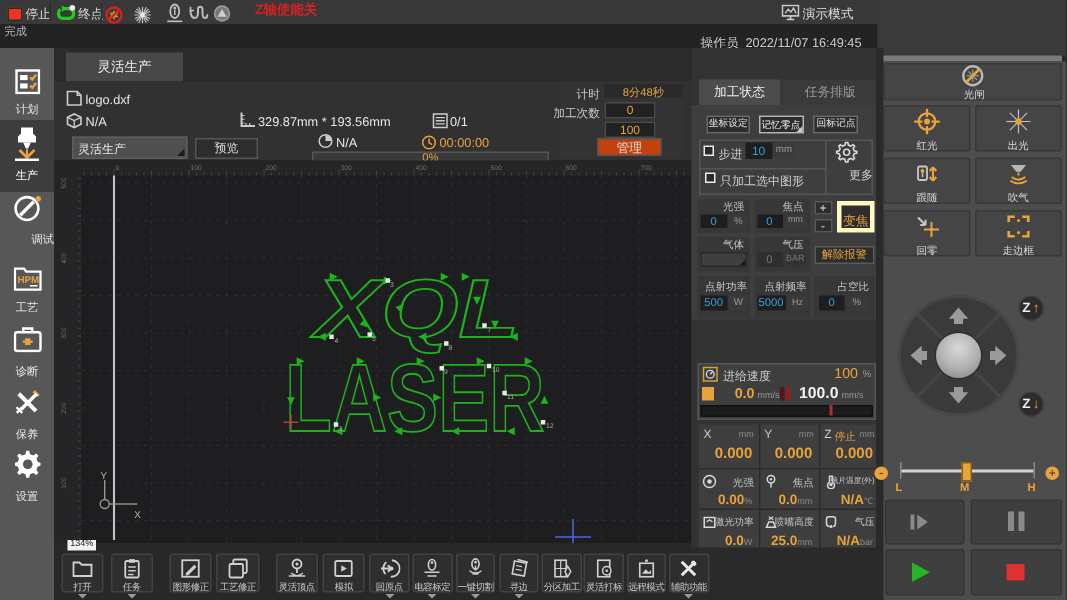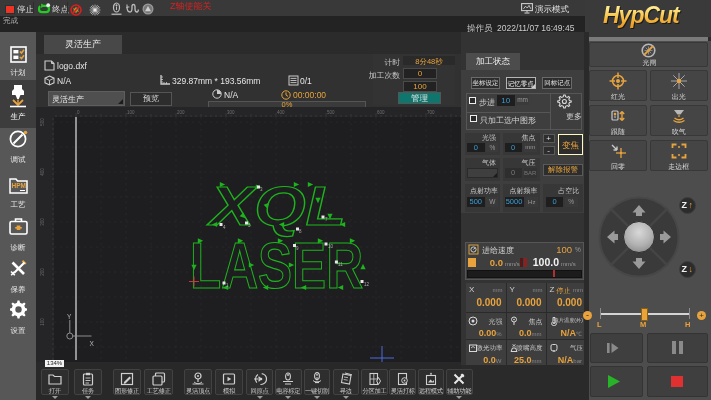--- a/index.html
+++ b/index.html
@@ -55,39 +55,36 @@
 <svg class="abs" style="left:126px;top:3px;" width="13" height="11" viewBox="0 0 13 11">
   <path d="M1 4 Q1 9 4 9 Q6 9 6 5 L6 3 Q6 1.5 7.5 1.5 Q9 1.5 9 3.5 L9 6 Q9 9 11 9 Q12.3 9 12.3 6.5" fill="none" stroke="#bdbdbd" stroke-width="1.3"></path>
   <path d="M1 1.5 L1 5 M1 4 L3.4 4" stroke="#bdbdbd" stroke-width="1.1" fill="none"></path>
 </svg>
 
 <svg class="abs" style="left:142px;top:2.5px;" width="12" height="12" viewBox="0 0 12 12">
   <circle cx="6" cy="6" r="5.5" fill="#9a9a9a"></circle>
   <circle cx="6" cy="6" r="4.3" fill="#777777"></circle>
   <path d="M6 3 L9 8.2 L3 8.2 Z" fill="#cfcfcf"></path>
 </svg>
-<div class="abs" style="left:170px;top:0;font-size:9px;font-weight:normal;color:#d42222;">Z轴使能关</div>
+<div class="abs" style="left:170px;top:0;font-size:9px;font-weight:bold;color:#d42222;">Z轴使能关</div>
 
 <svg class="abs" style="left:521px;top:3px;" width="12" height="11" viewBox="0 0 12 11">
   <rect x="0.6" y="0.6" width="10.8" height="7" fill="none" stroke="#cccccc" stroke-width="1.1"></rect>
   <path d="M2.5 5.8 L4.5 3.2 L6.3 5 L8 2.4 L9.8 5.8" fill="none" stroke="#cccccc" stroke-width="0.9"></path>
   <line x1="6" y1="7.6" x2="6" y2="9.6" stroke="#cccccc" stroke-width="1.1"></line>
   <line x1="3.5" y1="10" x2="8.5" y2="10" stroke="#cccccc" stroke-width="1.1"></line>
 </svg>
 <div class="abs" style="left:535px;top:3.5px;font-size:8.5px;color:#e0e0e0;">演示模式</div>
 
 <div class="abs" style="left:0;top:16px;width:585px;height:16px;background:#232323;"></div>
 <div class="abs" style="left:3px;top:15.5px;font-size:7.5px;color:#b0b0b0;">完成</div>
 <div class="abs" style="left:467px;top:23px;font-size:8.5px;color:#cccccc;">操作员</div>
 <div class="abs" style="left:497px;top:23px;font-size:8.5px;color:#cccccc;">2022/11/07 16:49:45</div>
 
 <div class="abs" style="left:585px;top:0;width:126px;height:37px;background:#3a3a3a;"></div>
-<div class="abs" style="left:603px;top:2px;width:108px;height:30px;font-size:23px;font-weight:bold;font-style:italic;
-  background:linear-gradient(#ffe98e 20%,#f6b93c 55%,#e8941f 90%);-webkit-background-clip:text;background-clip:text;color:transparent;
-  letter-spacing:-1px;filter:drop-shadow(1px 1px 0 #1a1a1a);">HypCut</div>
 
 <div class="abs" style="left:0;top:32px;width:36px;height:368px;background:#575757;"></div>
 <div class="abs" style="left:0;top:80px;width:36px;height:48px;background:#3d3d3d;"></div>
 
 <svg class="abs" style="left:10px;top:46px;" width="17" height="17" viewBox="0 0 17 17">
   <rect x="1" y="1" width="15" height="15" fill="none" stroke="#ffffff" stroke-width="1.6"></rect>
   <rect x="3.4" y="4" width="5" height="3.4" fill="#ffffff"></rect>
   <rect x="3.4" y="9.6" width="5" height="3.4" fill="#ffffff"></rect>
   <path d="M10 5.5 L11.5 7 L14 3.8" fill="none" stroke="#e8a33d" stroke-width="1.6"></path>
   <path d="M10 11 L11.5 12.5 L14 9.3" fill="none" stroke="#e8a33d" stroke-width="1.6"></path>
@@ -101,21 +98,21 @@
   <line x1="9" y1="15.5" x2="9" y2="20" stroke="#e8a33d" stroke-width="1.4"></line>
   <line x1="1" y1="22.5" x2="17" y2="22.5" stroke="#ffffff" stroke-width="1.6"></line>
 </svg>
 <div class="abs" style="left:0;top:112px;width:36px;text-align:center;font-size:7.5px;color:#ffffff;">生产</div>
 
 <svg class="abs" style="left:9px;top:129px;" width="19" height="19" viewBox="0 0 19 19">
   <circle cx="9" cy="10" r="7.6" fill="none" stroke="#ffffff" stroke-width="1.7"></circle>
   <line x1="4.5" y1="14.5" x2="13.5" y2="5.5" stroke="#ffffff" stroke-width="2.2"></line>
   <circle cx="16.5" cy="3.5" r="1.8" fill="#e8a33d"></circle>
 </svg>
-<div class="abs" style="left:0;top:155px;width:36px;text-align:center;font-size:7.5px;color:#e8e8e8;">调试</div>
+<div class="abs" style="left:0;top:155px;width:36px;text-align:right;font-size:7.5px;color:#e8e8e8;">调试</div>
 
 <svg class="abs" style="left:9px;top:176px;" width="19" height="19" viewBox="0 0 19 19">
   <path d="M1 3 L7 3 L8.5 5 L18 5 L18 17 L1 17 Z" fill="none" stroke="#ffffff" stroke-width="1.5"></path>
   <text x="2.6" y="12.4" font-size="6.5" font-weight="bold" fill="#e8a33d" font-family="Liberation Sans">HPM</text>
   <line x1="11" y1="14.5" x2="16" y2="14.5" stroke="#ffffff" stroke-width="1"></line>
 </svg>
 <div class="abs" style="left:0;top:200px;width:36px;text-align:center;font-size:7.5px;color:#e8e8e8;">工艺</div>
 
 <svg class="abs" style="left:9px;top:218px;" width="19" height="17" viewBox="0 0 19 17">
   <rect x="1" y="3.5" width="17" height="12.5" rx="1.5" fill="none" stroke="#ffffff" stroke-width="1.6"></rect>
@@ -187,21 +184,21 @@
 <div class="abs" style="left:208px;top:100px;width:158px;text-align:center;font-size:7.5px;color:#e8a33d;">0%</div>
 
 <div class="abs" style="left:373px;top:54px;width:82px;height:51px;background:#333333;"></div>
 <div class="abs" style="left:367px;top:57px;width:33px;text-align:right;font-size:7.8px;color:#c8c8c8;">计时</div>
 <div class="abs" style="left:403px;top:56px;width:52px;height:9px;background:#2a2a2a;"></div>
 <div class="abs" style="left:403px;top:56.5px;width:52px;text-align:center;font-size:7.5px;color:#e8a33d;">8分48秒</div>
 <div class="abs" style="left:367px;top:70px;width:33px;text-align:right;font-size:7.8px;color:#c8c8c8;">加工次数</div>
 <div class="abs" style="left:403px;top:68px;width:34px;height:11px;background:#222222;border:1px solid #4a4a4a;color:#e8a33d;font-size:8px;text-align:center;line-height:10px;">0</div>
 <div class="abs" style="left:367px;top:82.5px;width:33px;text-align:right;font-size:7.8px;color:#c8c8c8;margin-left:35px;">计划数量</div>
 <div class="abs" style="left:403px;top:80.5px;width:34px;height:11px;background:#222222;border:1px solid #4a4a4a;color:#e8a33d;font-size:8px;text-align:center;line-height:10px;">100</div>
-<div class="abs" style="left:398px;top:91.5px;width:43px;height:12.5px;background:#0f766e;border:1px solid #555555;color:#e0e0e0;font-size:8.5px;text-align:center;line-height:11px;">管理</div>
+<div class="abs" style="left:398px;top:91.5px;width:43px;height:12.5px;background:#c2410c;border:1px solid #555555;color:#e0e0e0;font-size:8.5px;text-align:center;line-height:11px;">管理</div>
 
 <div id="canvaswrap" class="abs" style="left:36px;top:107px;width:425px;height:255px;background:#1e1e20;">
 <svg width="425" height="255" viewBox="0 0 425 255" style="position:absolute;left:0;top:0;">
 
   <rect x="0" y="0" width="425" height="10" fill="#252527"></rect>
   <rect x="0" y="0" width="18" height="255" fill="#252527"></rect>
   <g id="grid" stroke="#2c2c2e" stroke-width="0.7" stroke-dasharray="2.5,3.5">
           <line x1="40" y1="10" x2="40" y2="255"></line>
           <line x1="65" y1="10" x2="65" y2="255"></line>
           <line x1="90" y1="10" x2="90" y2="255"></line>
@@ -572,20 +569,21 @@
         <div style="position:absolute;left:0;right:0;top:16.5px;text-align:center;font-size:6.3px;letter-spacing:-0.3px;color:#cccccc;white-space:nowrap;">辅助功能</div>
       </div>
       <div class="abs" style="left:456.25px;top:395.5px;width:0;height:0;border-left:3px solid transparent;border-right:3px solid transparent;border-top:3px solid #9a9a9a;"></div>
     </div>
 
 <div class="abs" style="left:45px;top:360px;width:19px;height:7px;background:#f2f2f2;color:#222;font-size:6px;text-align:center;line-height:7px;">134%</div>
 
 <div id="midpanel" class="abs" style="left:461px;top:32px;width:128px;height:368px;background:#333333;">
 
   <div class="abs" style="left:5px;top:21px;width:54px;height:17px;background:#4c4c4c;color:#f0f0f0;font-size:8.5px;text-align:center;line-height:17px;">加工状态</div>
+  <div class="abs" style="left:59px;top:21px;width:67px;height:17px;background:#3a3a3a;color:#9a9a9a;font-size:8.5px;text-align:center;line-height:17px;">任务排版</div>
   <div class="abs" style="left:0px;top:38px;width:128px;height:143px;background:#3e3e3e;"></div>
 
   <div class="abs" style="left:10px;top:45px;width:29px;height:11.5px;background:#2d2d2d;border:1px solid #6a6a6a;color:#e0e0e0;font-size:6.5px;text-align:center;line-height:10px;white-space:nowrap;">坐标设定</div>
   <div class="abs" style="left:44.7px;top:44.5px;width:30px;height:12.5px;background:#2d2d2d;border:1px solid #b5b5b5;color:#f0f0f0;font-size:6.5px;text-align:center;line-height:11px;white-space:nowrap;">记忆零点
     <div style="position:absolute;right:0;bottom:0;width:0;height:0;border-left:4px solid transparent;border-bottom:4px solid #cccccc;"></div></div>
   <div class="abs" style="left:81.3px;top:45px;width:30px;height:11.5px;background:#2d2d2d;border:1px solid #6a6a6a;color:#e0e0e0;font-size:6.5px;text-align:center;line-height:10px;white-space:nowrap;">回标记点</div>
 
   <div class="abs" style="left:5px;top:61px;width:85px;height:37px;border:1px solid #565656;"></div>
   <div class="abs" style="left:90px;top:61px;width:31px;height:37px;border:1px solid #565656;border-left:none;"></div>
   <div class="abs" style="left:5px;top:79.5px;width:85px;height:0;border-top:1px solid #565656;"></div>
@@ -604,21 +602,21 @@
   <div class="abs" style="left:4px;top:101px;width:35px;height:22px;background:#373737;"></div>
   <div class="abs" style="left:4px;top:101px;width:35px;text-align:right;font-size:7px;color:#c8c8c8;"><span style="margin-right:4px;">光强</span></div>
   <div class="abs" style="left:5.9px;top:110.9px;width:17.8px;height:9.6px;background:#1e1e1e;color:#3b9dd4;font-size:7.5px;text-align:center;line-height:9.6px;">0</div>
   <div class="abs" style="left:25.1px;top:110.9px;width:12.4px;height:9.6px;background:#3a3a3a;color:#9a9a9a;font-size:6.5px;text-align:center;line-height:9.6px;">%</div>
   <div class="abs" style="left:41.6px;top:101px;width:37px;height:22px;background:#373737;"></div>
   <div class="abs" style="left:41.6px;top:101px;width:37px;text-align:right;font-size:7px;color:#c8c8c8;"><span style="margin-right:4px;">焦点</span></div>
   <div class="abs" style="left:43.5px;top:110.9px;width:17px;height:9.6px;background:#1e1e1e;color:#3b9dd4;font-size:7.5px;text-align:center;line-height:9.6px;">0</div>
   <div class="abs" style="left:62.5px;top:110.9px;width:13.5px;height:9.6px;background:#3a3a3a;color:#9a9a9a;font-size:6px;text-align:center;line-height:9.6px;">mm</div>
   <div class="abs" style="left:81.5px;top:101.5px;width:12.3px;height:9.5px;background:#2d2d2d;border:1px solid #5a5a5a;color:#e0e0e0;font-size:8px;text-align:center;line-height:8px;">+</div>
   <div class="abs" style="left:81.5px;top:113.5px;width:12.3px;height:9.5px;background:#2d2d2d;border:1px solid #5a5a5a;color:#e0e0e0;font-size:8px;text-align:center;line-height:7px;">-</div>
-  <div class="abs" style="left:96.6px;top:101.5px;width:25.7px;height:21.5px;background:#2d2d2d;border:1px solid #fef9c3;color:#e8a33d;font-size:8.5px;text-align:center;line-height:20px;">变焦</div>
+  <div class="abs" style="left:96.6px;top:101.5px;width:25.7px;height:21.5px;background:#2d2d2d;border:3px solid #fef9c3;color:#e8a33d;font-size:8.5px;text-align:center;line-height:20px;">变焦</div>
 
   <div class="abs" style="left:4px;top:126px;width:35px;height:22.5px;background:#373737;"></div>
   <div class="abs" style="left:4px;top:126px;width:35px;text-align:right;font-size:7px;color:#c8c8c8;"><span style="margin-right:4px;">气体</span></div>
   <div class="abs" style="left:5.9px;top:136px;width:31.5px;height:10px;background:#3f3f3f;border:1px solid #2a2a2a;">
     <div style="position:absolute;right:0;bottom:0;width:0;height:0;border-left:4px solid transparent;border-bottom:4px solid #1a1a1a;"></div>
       </div>
   <div class="abs" style="left:41.6px;top:126px;width:37px;height:22.5px;background:#373737;"></div>
   <div class="abs" style="left:41.6px;top:126px;width:37px;text-align:right;font-size:7px;color:#c8c8c8;"><span style="margin-right:4px;">气压</span></div>
   <div class="abs" style="left:43.5px;top:136px;width:17px;height:10px;background:#2e2e2e;color:#777777;font-size:7.5px;text-align:center;line-height:10px;">0</div>
   <div class="abs" style="left:62.5px;top:136px;width:13.5px;height:10px;background:#333333;color:#777777;font-size:6px;text-align:center;line-height:10px;">BAR</div>

